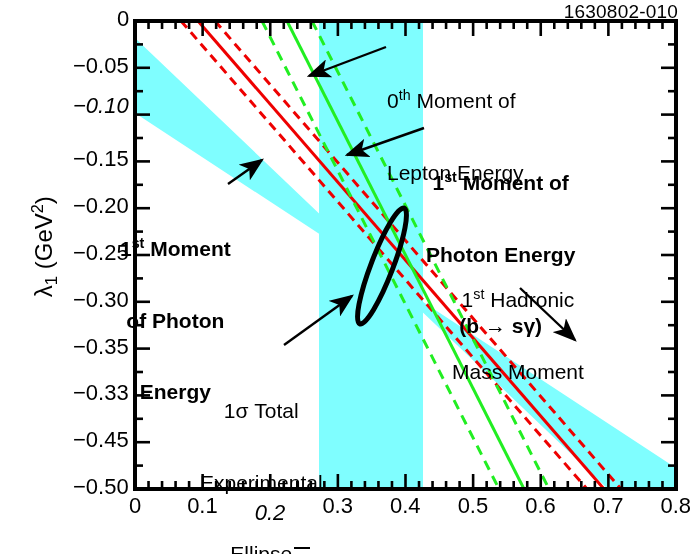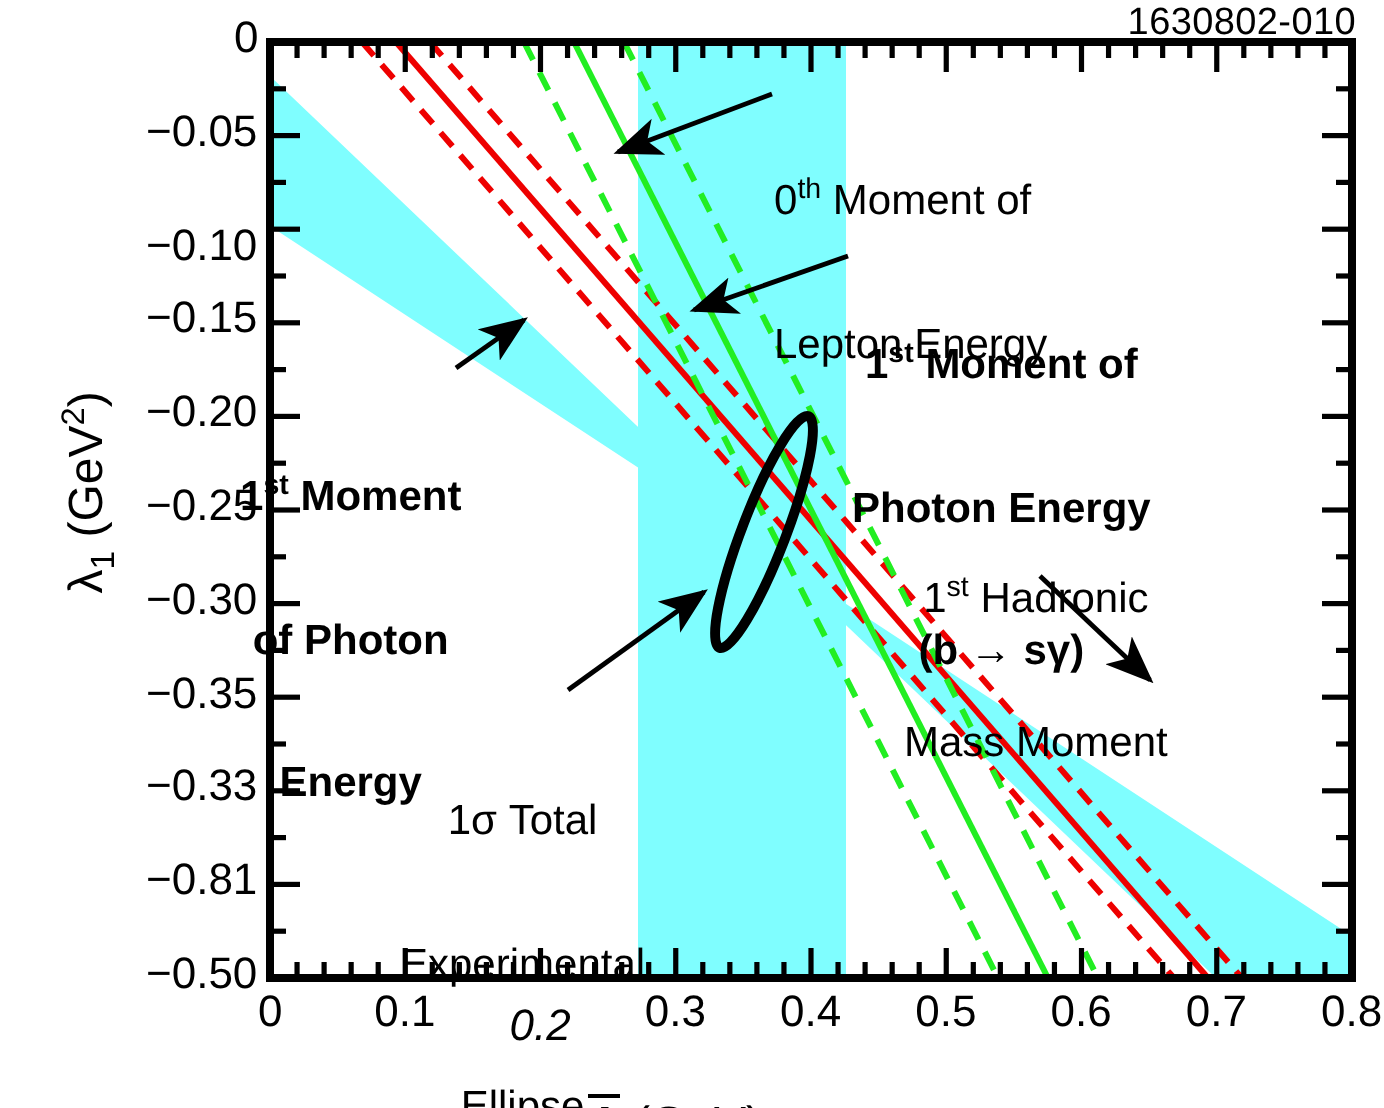--- a/index.html
+++ b/index.html
@@ -233,22 +233,22 @@
     <div class="txt tick-label" style="top: 493px; left: 187.125px;">0.1</div>
     <div class="txt tick-label" style="top: 500px; left: 254.75px; font-style: italic;">0.2</div>
     <div class="txt tick-label" style="top: 493px; left: 322.375px;">0.3</div>
     <div class="txt tick-label" style="top: 493px; left: 390px;">0.4</div>
     <div class="txt tick-label" style="top: 493px; left: 457.625px;">0.5</div>
     <div class="txt tick-label" style="top: 493px; left: 525.25px;">0.6</div>
     <div class="txt tick-label" style="top: 493px; left: 592.875px;">0.7</div>
     <div class="txt tick-label" style="top: 493px; left: 660.5px;">0.8</div>
     <div class="txt tick-label" style="top: 6px; left: 117px;">0</div>
     <div class="txt tick-label" style="top: 52.8px; left: 73px;">−0.05</div>
-    <div class="txt tick-label" style="top: 110px; left: 73px;">−0.10</div>
+    <div class="txt tick-label" style="top: 93px; left: 73px; font-style: italic;">−0.10</div>
     <div class="txt tick-label" style="top: 146.4px; left: 73px;">−0.15</div>
     <div class="txt tick-label" style="top: 193.2px; left: 73px;">−0.20</div>
     <div class="txt tick-label" style="top: 240px; left: 73px;">−0.25</div>
     <div class="txt tick-label" style="top: 286.8px; left: 73px;">−0.30</div>
     <div class="txt tick-label" style="top: 333.6px; left: 73px;">−0.35</div>
     <div class="txt tick-label" style="top: 380.4px; left: 73px;">−0.33</div>
-    <div class="txt tick-label" style="top: 427.2px; left: 73px;">−0.81</div>
+    <div class="txt tick-label" style="top: 427.2px; left: 73px;">−0.45</div>
     <div class="txt tick-label" style="top: 474px; left: 73px;">−0.50</div>
   </div>
 
 </body></html>

